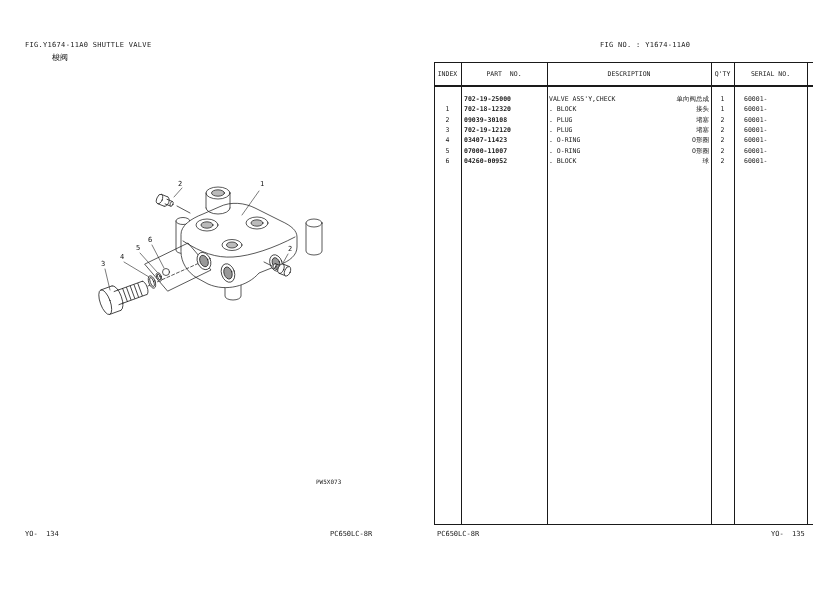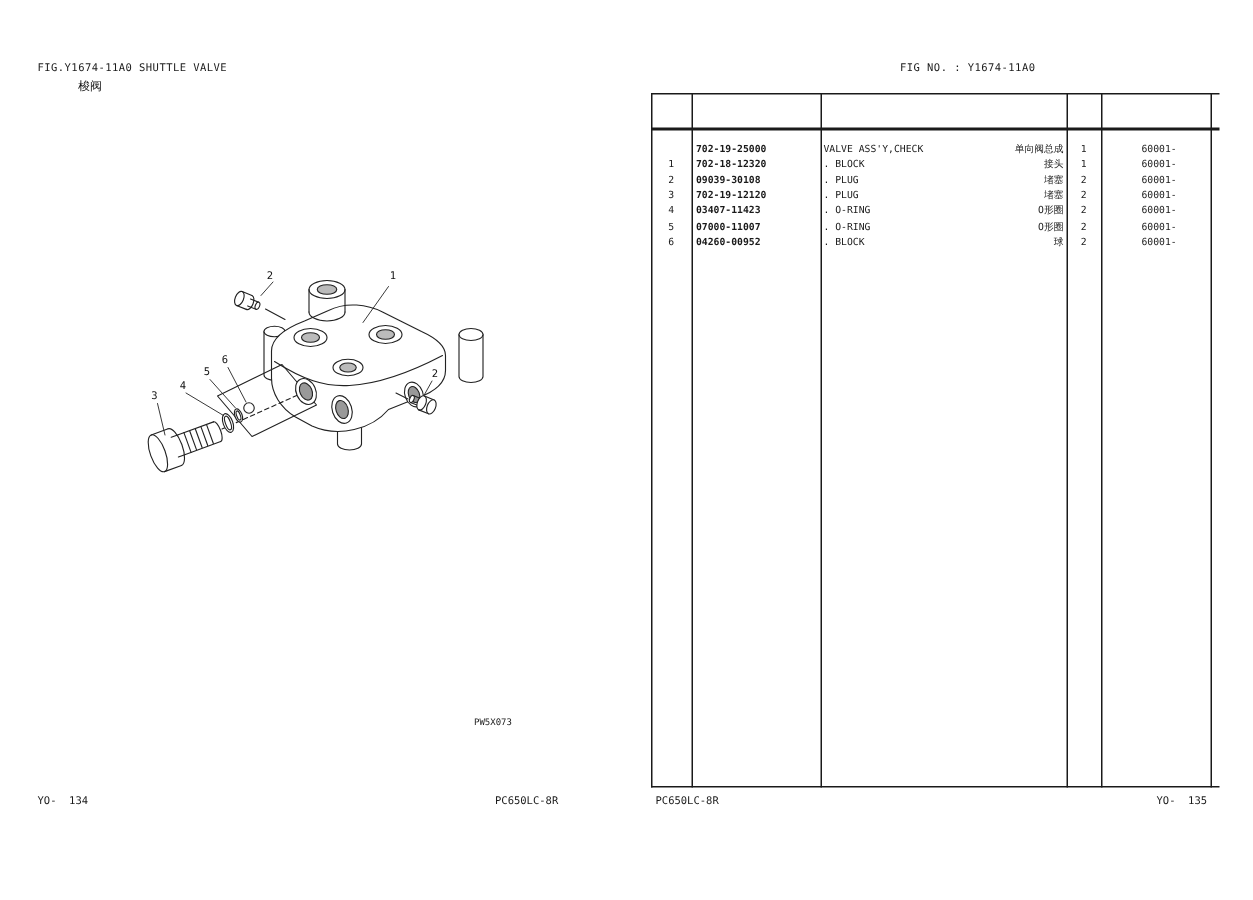--- a/index.html
+++ b/index.html
@@ -34,21 +34,21 @@
             height:10.35px; align-items:center; font-size:6.5px; line-height:10.35px; }
   .c-idx  { text-align:center; }
   .c-part { padding-left:3px; white-space:pre;font-weight:bold; }
   .c-desc { display:flex; align-items:center; padding:12px 2px; overflow:hidden; }
   .c-desc .den { white-space:pre; }
   .c-desc .ldr { flex:1 1 auto; height:100%; margin:0 1px;
                  background-image:radial-gradient(circle, #222 0.55px, rgba(0,0,0,0) 0.75px);
                  background-size:2.6px 100%; background-repeat:repeat-x; background-position:0 55%; }
   .c-desc .dcn { white-space:pre; font-family:"DejaVu Sans Mono", monospace, sans-serif; }
   .c-qty  { text-align:center; }
-  .c-ser  { padding-left:10px; white-space:pre;margin-left:17px; }
+  .c-ser  { padding-left:10px; white-space:pre; }
 
   svg text { font-family:"DejaVu Sans Mono", monospace; font-size:7px; fill:#111; }
 </style>
 </head>
 <body>
 
 <div class="abs fig-title">FIG.Y1674-11A0 SHUTTLE VALVE</div>
 <div class="abs fig-title-cn">梭阀</div>
 <div class="abs fig-no">FIG NO. : Y1674-11A0</div>
 
@@ -156,20 +156,27 @@
   <div class="hline top"></div>
   <div class="hline sep"></div>
   <div class="hline bot"></div>
   <div class="vline" style="left:0"></div>
   <div class="vline" style="left:27px"></div>
   <div class="vline" style="left:113px"></div>
   <div class="vline" style="left:277px"></div>
   <div class="vline" style="left:300px"></div>
   <div class="vline" style="left:373px"></div>
 
+  <div class="thead">
+    <div>INDEX</div>
+    <div>PART  NO.</div>
+    <div>DESCRIPTION</div>
+    <div>Q'TY</div>
+    <div>SERIAL NO.</div>
+  </div>
 
   <div class="tbody">
     <div class="trow">
       <div class="c-idx"></div>
       <div class="c-part">702-19-25000</div>
       <div class="c-desc">
           <span class="den">VALVE ASS'Y,CHECK</span>
           <span class="ldr"></span>
           <span class="dcn">单向阀总成</span>
         </div>

